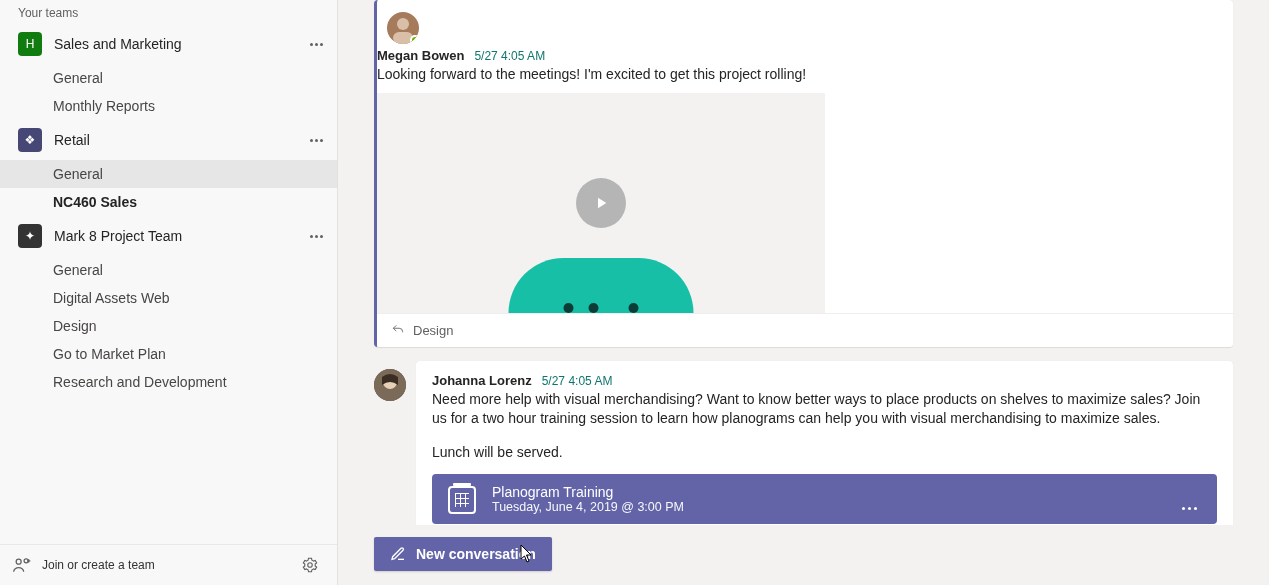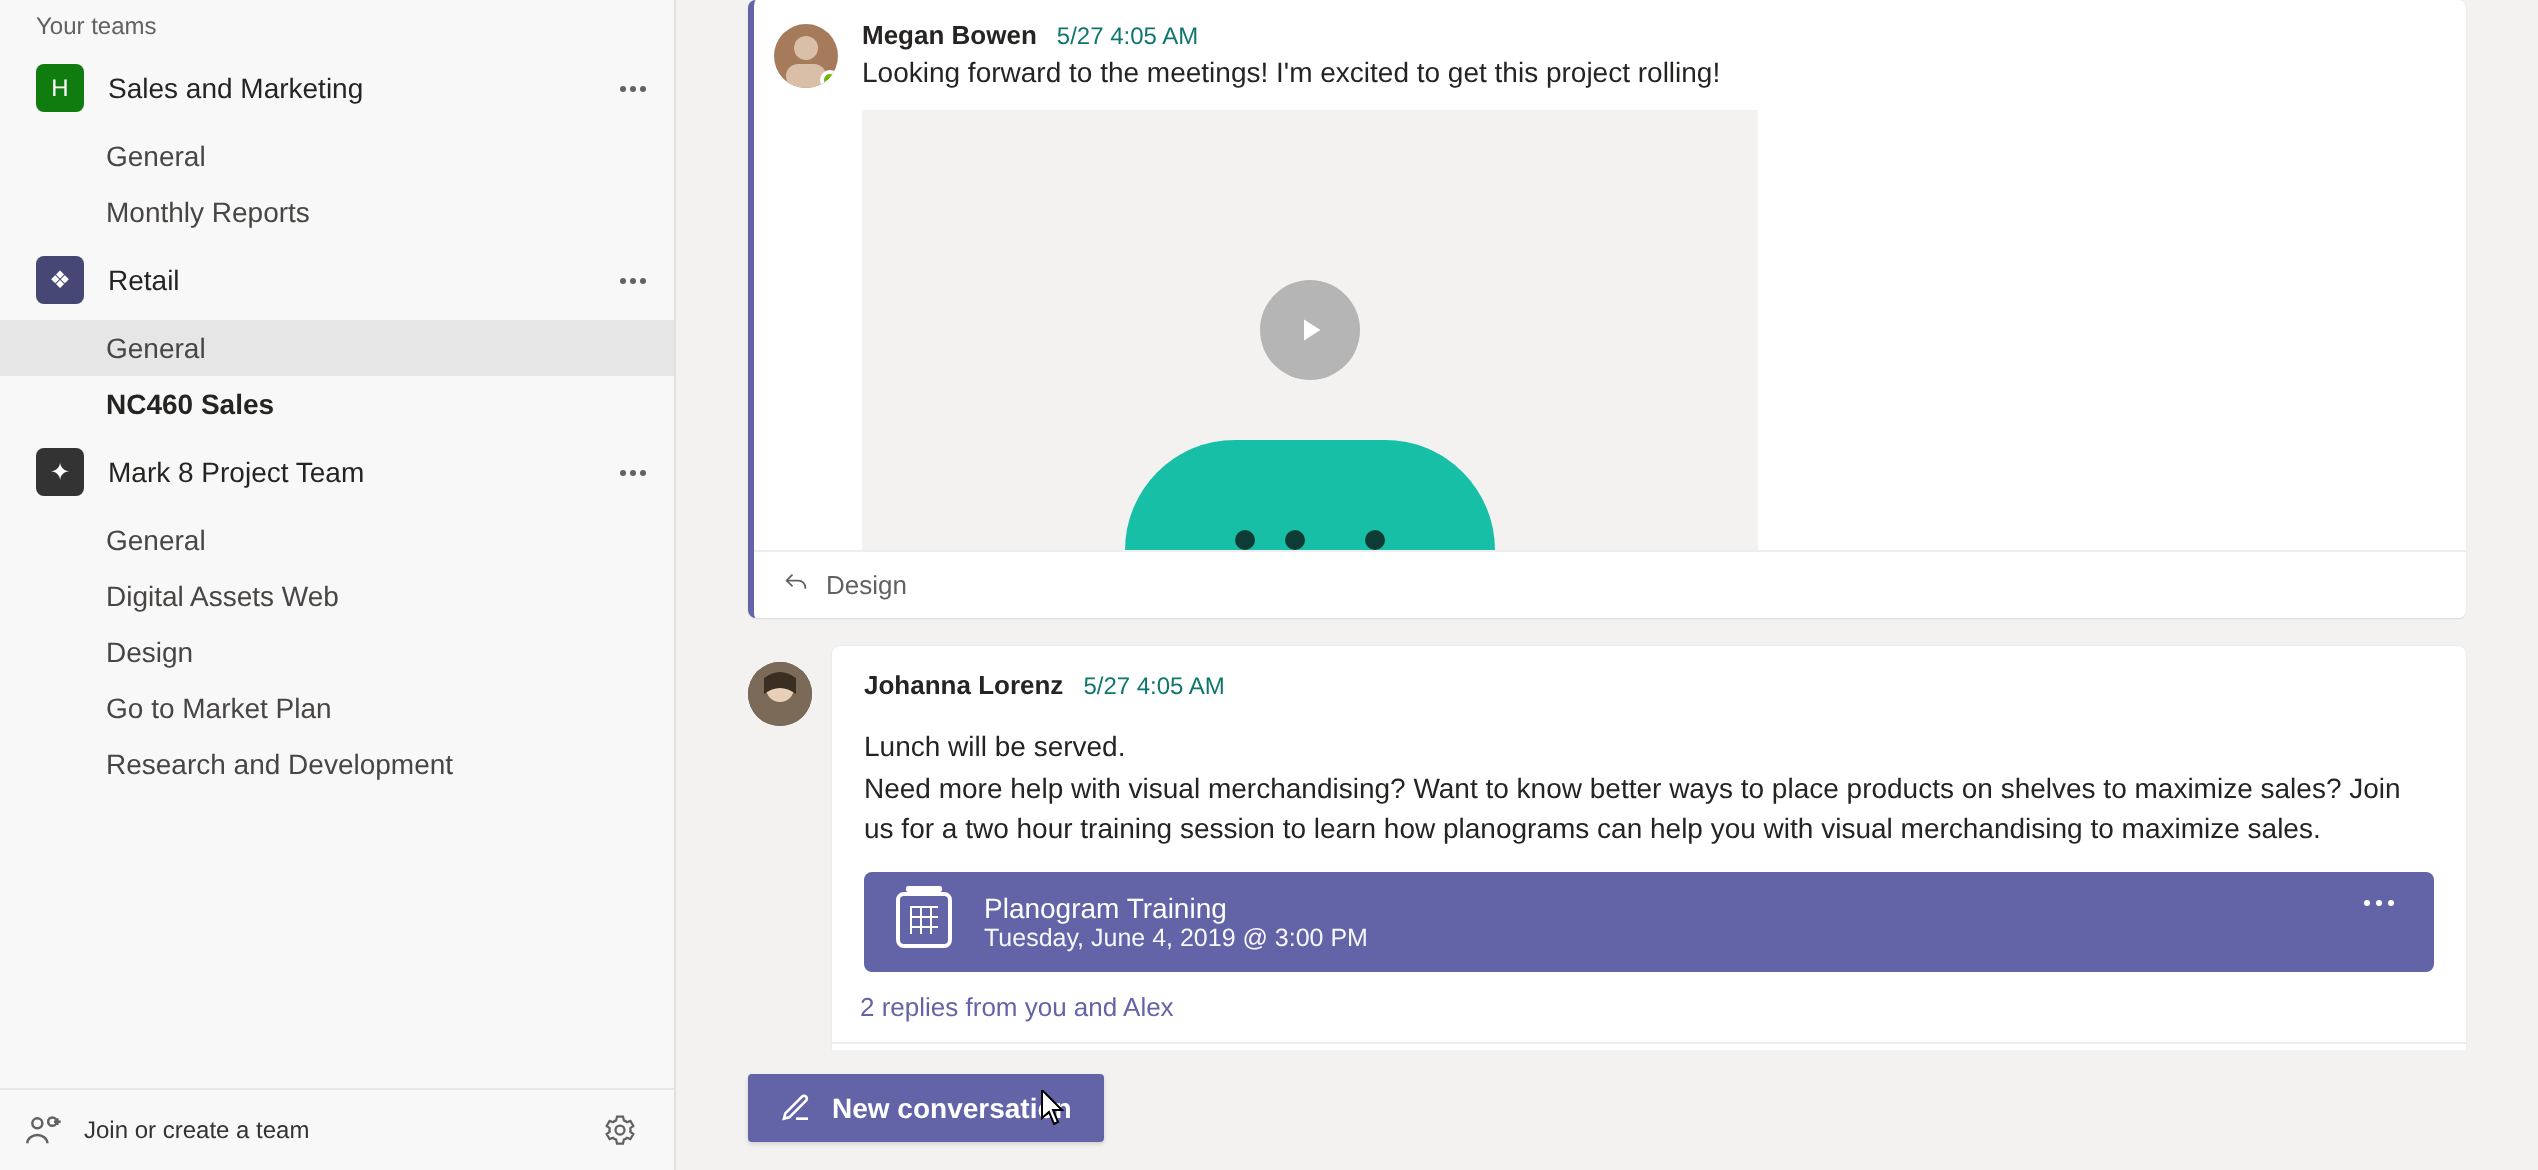--- a/index.html
+++ b/index.html
@@ -88,20 +88,21 @@
     }
     .post-card {
       background: #fff;
       border-radius: 4px;
       box-shadow: 0 0.3px 0.9px rgba(0,0,0,.1);
       overflow: hidden;
     }
     .inner-post {
       display: flex;
       padding: 6px 10px 0 0;
+      flex-direction: column;
     }
     .inner-avatar {
       width: 32px; height: 32px; border-radius: 50%;
       background: #a67b5b;
       margin: 6px 12px 0 10px;
       flex-shrink: 0;
       position: relative;
       display: flex; align-items: center; justify-content: center;
       overflow: hidden;
     }
@@ -154,21 +155,21 @@
       display: flex; align-items: center; gap: 8px;
       padding: 9px 14px; font-size: 13px; color: #616161;
       cursor: pointer; border-top: 1px solid #eee;
       background: #fff;
     }
     .reply-arrow { width: 14px; height: 14px; }
     .left-border {
       border-left: 3px solid #6264a7;
     }
     .event-card {
-      display: flex; align-items: flex-start;
+      display: flex; align-items: flex-end;
       background: #6264a7; color: #fff;
       padding: 10px 16px;
       border-radius: 4px;
       margin-top: 12px;
     }
     .event-icon {
       width: 28px; height: 28px;
       border: 2px solid #fff; border-radius: 4px;
       display: flex; align-items: center; justify-content: center;
       margin-right: 16px;
@@ -321,22 +322,22 @@
               <circle cx="16" cy="13" r="7" fill="#e8d0b8"></circle>
               <path d="M8 8 Q16 2 24 8 L24 16 Q16 10 8 16 Z" fill="#3a2e22"></path>
             </svg>
         </div>
         <div class="post-card" style="flex:1">
           <div style="padding: 8px 16px 0 16px;">
             <div class="post-header">
               <span class="post-author">Johanna Lorenz</span>
               <span class="post-time">5/27 4:05 AM</span>
             </div>
+            <div class="post-text">Need more help with visual merchandising? Want to know better ways to place products on shelves to maximize sales? Join us for a two hour training session to learn how planograms can help you with visual merchandising to maximize sales.</div>
             <div class="post-text" style="margin-top:14px">Lunch will be served.</div>
-            <div class="post-text">Need more help with visual merchandising? Want to know better ways to place products on shelves to maximize sales? Join us for a two hour training session to learn how planograms can help you with visual merchandising to maximize sales.</div>
             <div class="event-card">
               <div class="event-icon">
                   <div class="event-grid"></div>
                 </div>
               <div class="event-info">
                 <div class="event-title">Planogram Training</div>
                 <div class="event-sub">Tuesday, June 4, 2019 @ 3:00 PM</div>
               </div>
               <div class="event-more">
                   <span></span>

